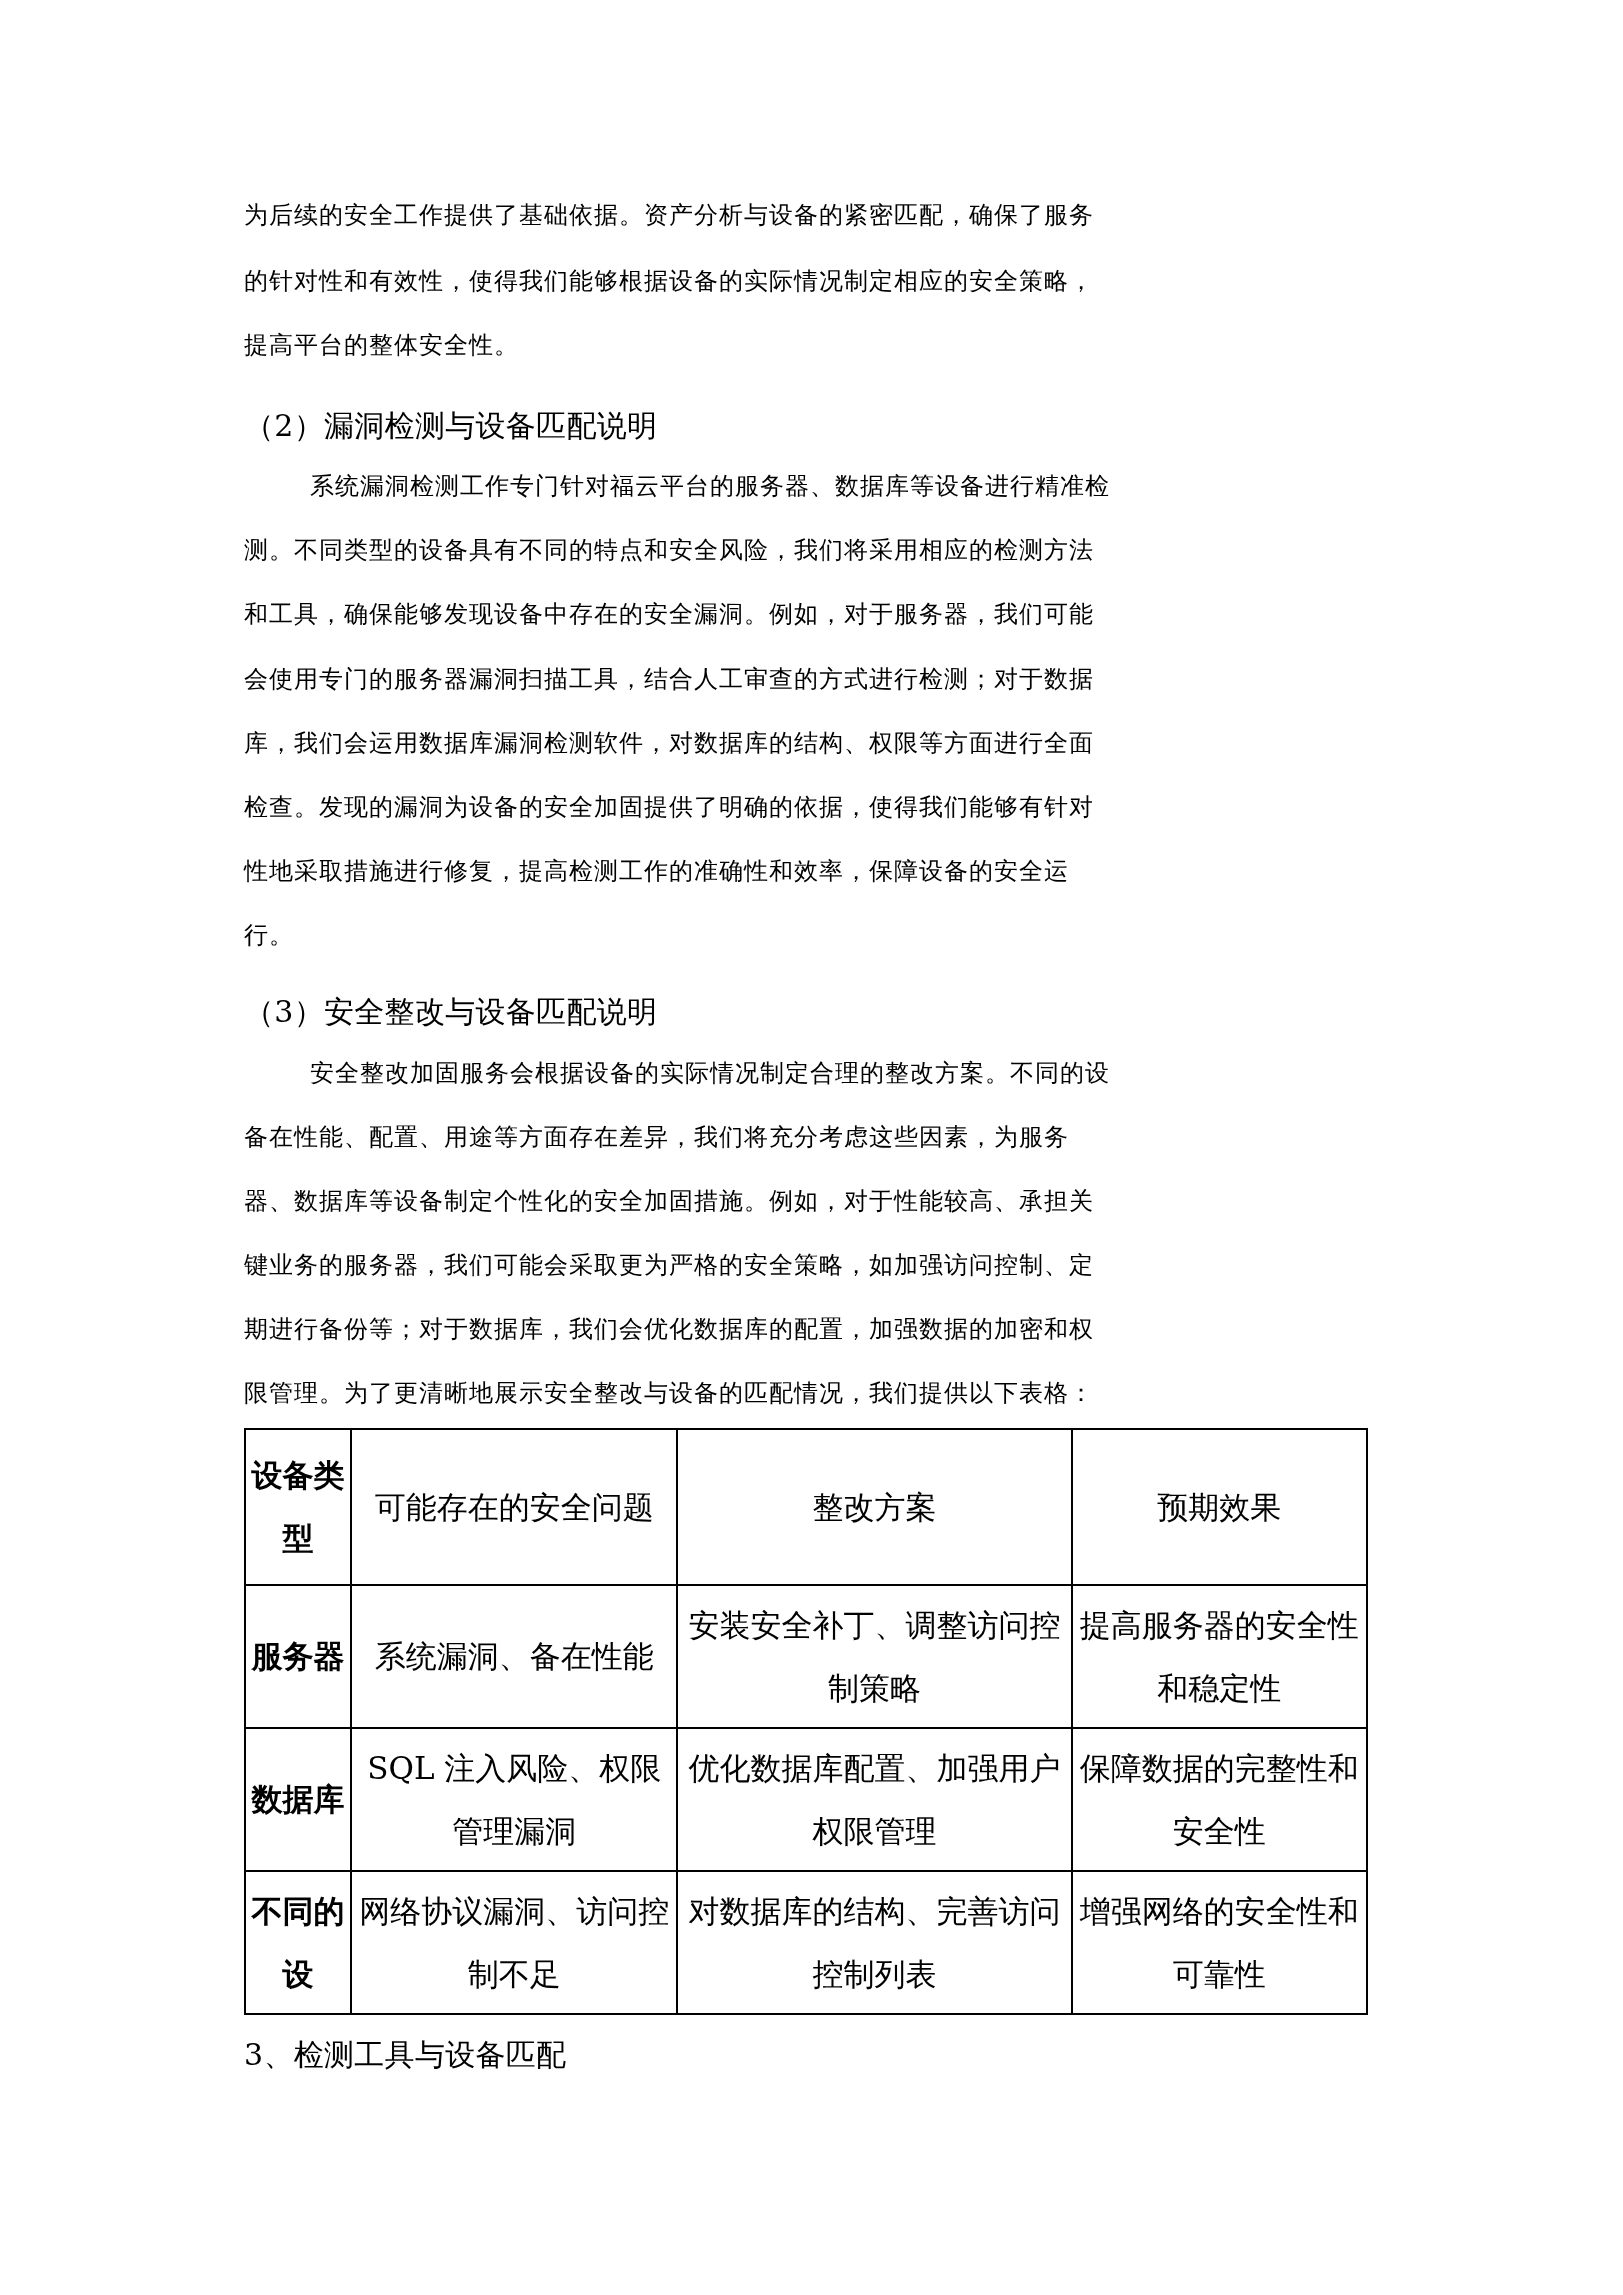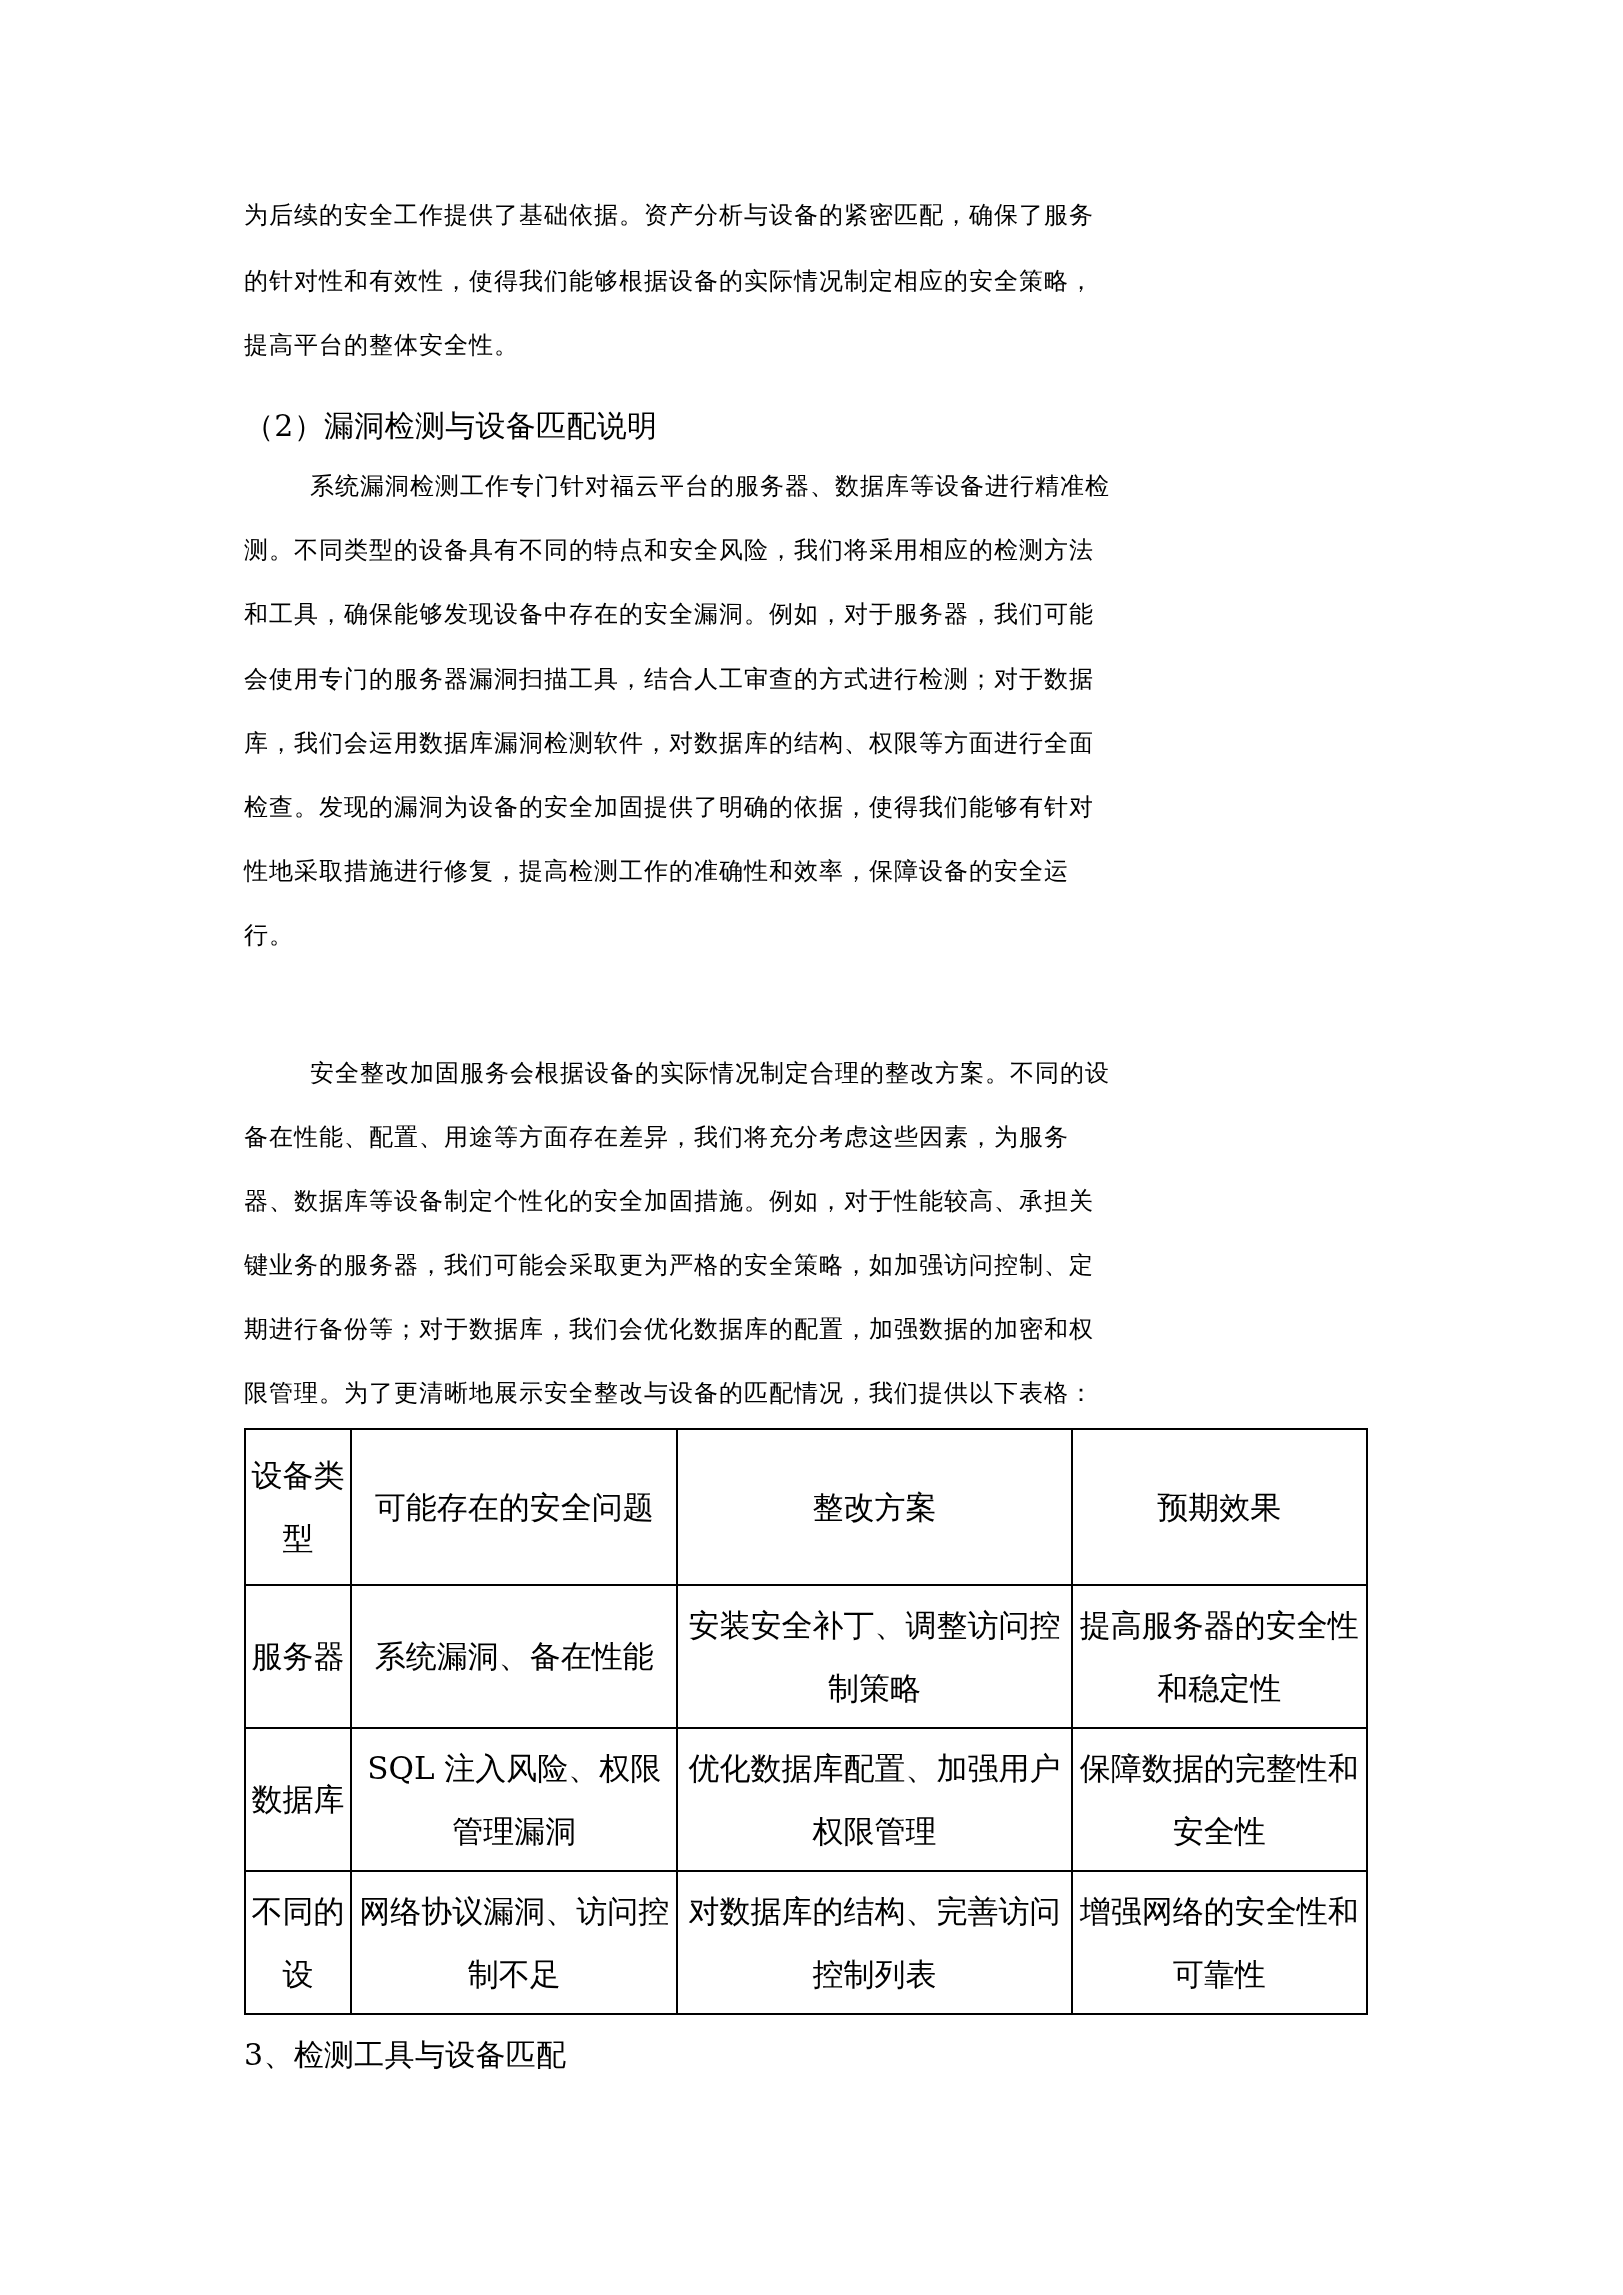--- a/index.html
+++ b/index.html
@@ -20,21 +20,21 @@
     position: absolute; left: 244px; top: 1428px;
     border-collapse: collapse; table-layout: fixed;
     width: 1112px;
   }
   table.matrix td {
     border: 2px solid #000;
     text-align: center; vertical-align: middle;
     font-size: 31px; line-height: 63px;
     padding: 0 2.6px; word-break: break-all;
   }
-  table.matrix td.c0 { width: 99px; }
+  table.matrix td.c0 { width: 99px; font-weight: bold; }
   table.matrix td.c1 { width: 319px; }
   table.matrix td.c2 { width: 387px; }
   table.matrix td.c3 { width: 288px; }
   tr.hdr td { height: 154px; }
   tr.row td { height: 141px; }
 </style>
 </head>
 <body>
 
 <div class="page">
@@ -47,20 +47,21 @@
 
   <div class="line indent" style="top:467px">系统漏洞检测工作专门针对福云平台的服务器、数据库等设备进行精准检</div>
   <div class="line" style="top:531px">测。不同类型的设备具有不同的特点和安全风险，我们将采用相应的检测方法</div>
   <div class="line" style="top:595px">和工具，确保能够发现设备中存在的安全漏洞。例如，对于服务器，我们可能</div>
   <div class="line" style="top:660px">会使用专门的服务器漏洞扫描工具，结合人工审查的方式进行检测；对于数据</div>
   <div class="line" style="top:724px">库，我们会运用数据库漏洞检测软件，对数据库的结构、权限等方面进行全面</div>
   <div class="line" style="top:788px">检查。发现的漏洞为设备的安全加固提供了明确的依据，使得我们能够有针对</div>
   <div class="line" style="top:852px">性地采取措施进行修复，提高检测工作的准确性和效率，保障设备的安全运</div>
   <div class="line" style="top:916px">行。</div>
 
+  <div class="line heading" style="top:992px">（3）安全整改与设备匹配说明</div>
 
   <div class="line indent" style="top:1054px">安全整改加固服务会根据设备的实际情况制定合理的整改方案。不同的设</div>
   <div class="line" style="top:1118px">备在性能、配置、用途等方面存在差异，我们将充分考虑这些因素，为服务</div>
   <div class="line" style="top:1182px">器、数据库等设备制定个性化的安全加固措施。例如，对于性能较高、承担关</div>
   <div class="line" style="top:1246px">键业务的服务器，我们可能会采取更为严格的安全策略，如加强访问控制、定</div>
   <div class="line" style="top:1310px">期进行备份等；对于数据库，我们会优化数据库的配置，加强数据的加密和权</div>
   <div class="line" style="top:1374px">限管理。为了更清晰地展示安全整改与设备的匹配情况，我们提供以下表格：</div>
 
   <table class="matrix">
     <tbody>

